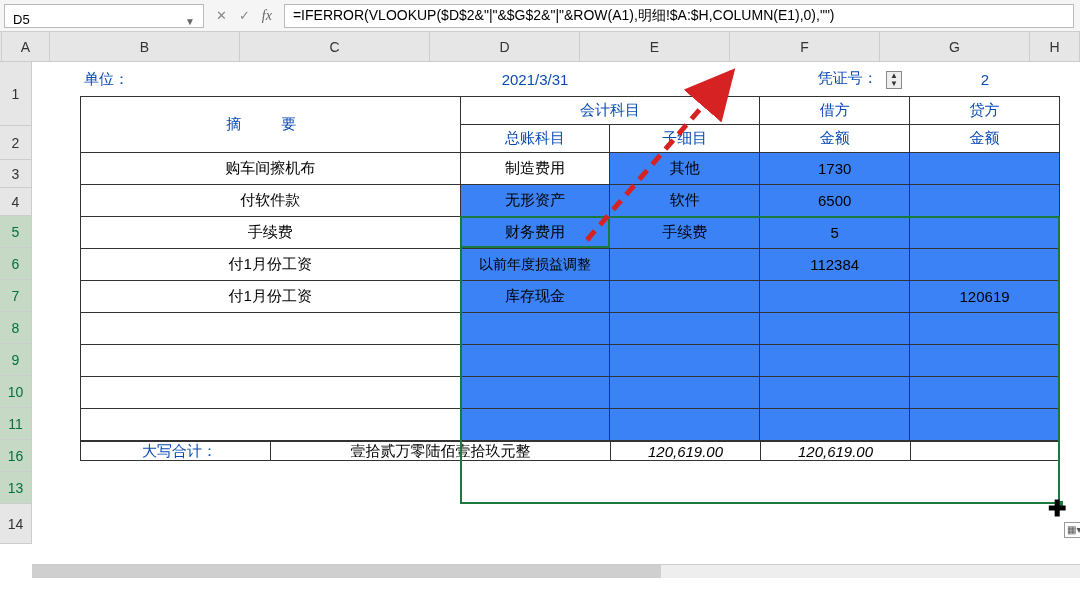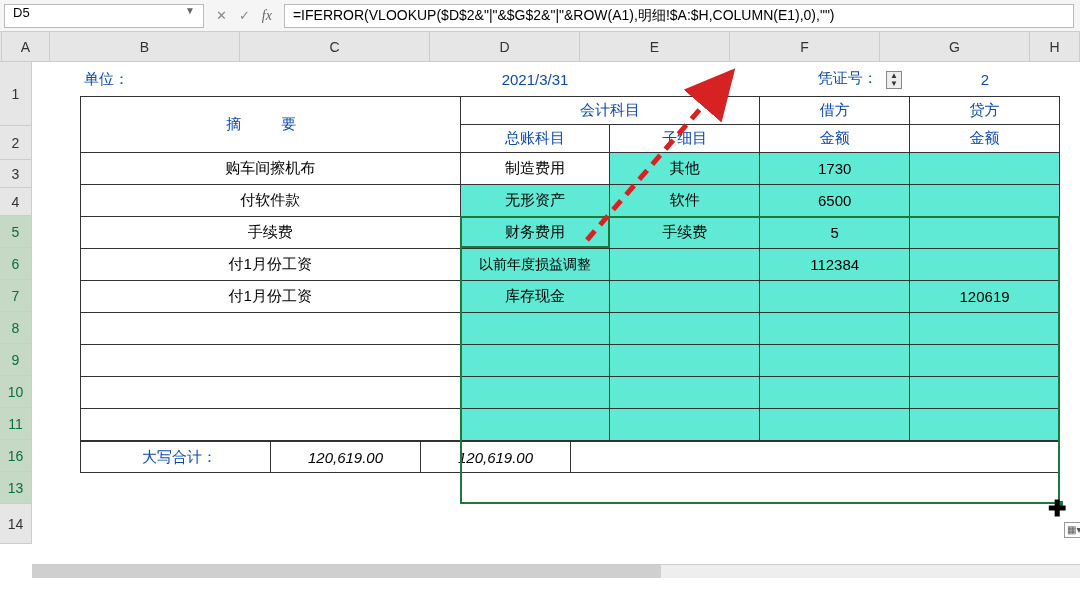--- a/index.html
+++ b/index.html
@@ -19,21 +19,21 @@
     border-bottom: 1px solid #ccc;
     background: #f5f5f5;
   }
   .name-box {
     width: 200px;
     height: 24px;
     border: 1px solid #bbb;
     background: #fff;
     padding: 0 8px;
     display: flex;
-    align-items: flex-start;
+    align-items: flex-end;
     font-size: 13px;
     margin-left: 4px;
   }
   .name-box-dd {
     margin-left: auto;
     font-size: 10px;
     color: #666;
   }
   .fx-controls {
     display: flex;
@@ -186,21 +186,21 @@
     color: #0a4ab3;
   }
   .th-summary { width: 380px; letter-spacing: 18px; }
   .th-subject { width: 300px; }
   .th-debit, .th-credit, .th-zz, .th-zx { width: 150px; margin-top: 36px; }
   .head-row3 th { height: 28px; }
   .head-row4 th { height: 28px; }
   .data-row td { height: 32px; }
 
   .sel-region td {
-    background: #5eead4;
+    background: #3b82f6;
   }
   .sel-region td.active {
     background: #fff;
   }
   .sel-outline {
     position: absolute;
     border: 2px solid #1a7a3d;
     pointer-events: none;
   }
   .active-outline {
@@ -224,21 +224,21 @@
     background: #fff;
     font-size: 10px;
     line-height: 14px;
     text-align: left;
     padding-left: 2px;
     color: #555;
   }
 
   .total-row {
     display: flex;
-    height: 32px;
+    height: 20px;
     border: 1px solid #333;
     border-top: 1px solid #333;
   }
   .total-row > div {
     border-right: 1px solid #333;
     display: flex;
     align-items: center;
     justify-content: center;
     font-size: 15px;
   }
@@ -421,20 +421,21 @@
             <td></td>
             <td></td>
             <td></td>
             <td></td>
           </tr>
         </tbody>
       </table>
 
       <div class="total-row">
         <div class="tot-label1">大写合计：</div>
+        <div class="tot-cn">壹拾贰万零陆佰壹拾玖元整</div>
         <div class="tot-debit">120,619.00</div>
         <div class="tot-credit">120,619.00</div>
       </div>
     </div>
 
     <div class="sel-outline" style="left:428px; top:154px; width:600px; height:288px;"></div>
 
     <div class="active-outline" style="left:428px; top:154px; width:150px; height:32px;"></div>
 
     <div class="fill-handle" style="left:1024px; top:438px;"></div>

